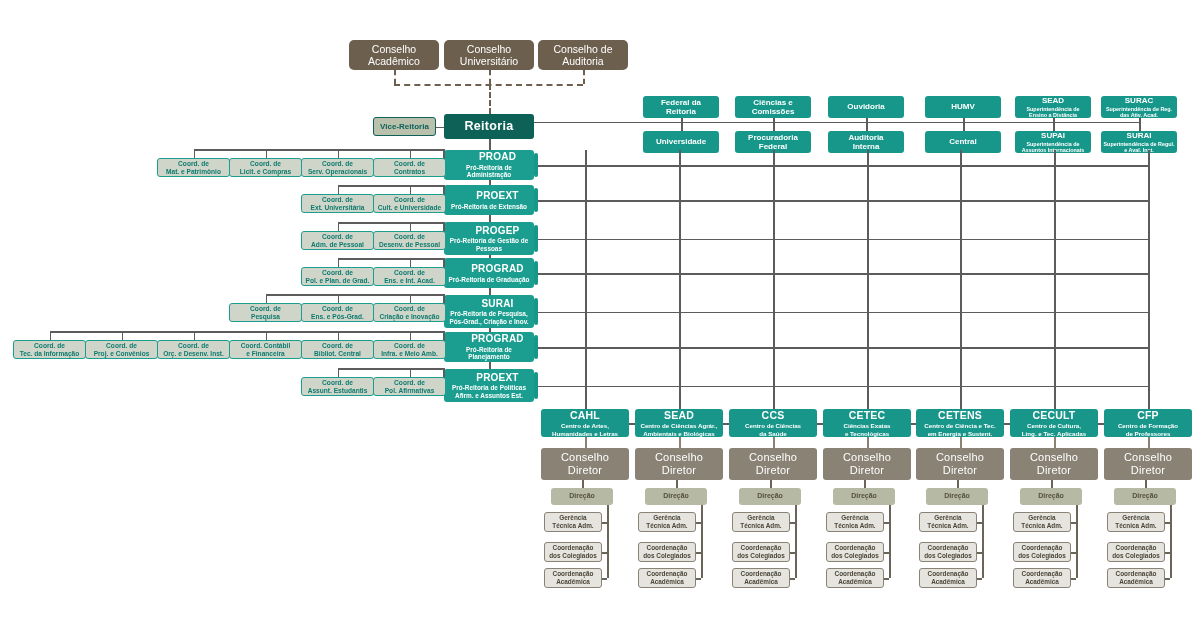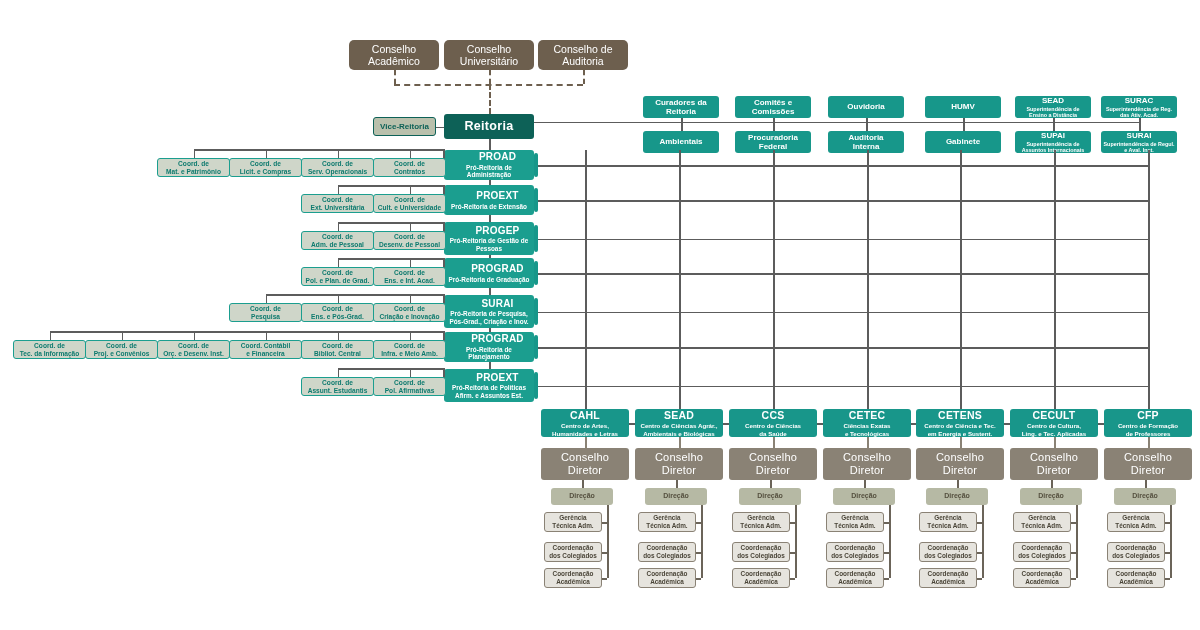--- a/index.html
+++ b/index.html
@@ -78,26 +78,26 @@
     <div class="dash-v" style="left: 489px; top: 84px; height: 30px;"></div>
     <div class="box reitoria" style="left: 444px; top: 114px; width: 90px; height: 25px;">
       <span class="t">Reitoria</span>
     </div>
     <div class="box vice" style="left: 373px; top: 117px; width: 63px; height: 19px;">
       <span class="t">Vice-Reitoria</span>
     </div>
     <div class="ln lnh" style="left: 436px; top: 126.5px; width: 8px; background: rgb(92, 92, 92);"></div>
     <div class="ln lnh" style="left: 534px; top: 121.5px; width: 605px; background: rgb(92, 92, 92);"></div>
     <div class="box teal" style="left: 643px; top: 96px; width: 76px; height: 22px;">
-      <span class="t">Curadores da</span>
+      <span class="t">Federal da</span>
       <span class="t">Reitoria</span>
     </div>
     <div class="ln lnv" style="left: 681px; top: 118px; height: 3.5px; background: rgb(92, 92, 92);"></div>
     <div class="box teal" style="left: 735px; top: 96px; width: 76px; height: 22px;">
-      <span class="t">Comitês e</span>
+      <span class="t">Ciências e</span>
       <span class="t">Comissões</span>
     </div>
     <div class="ln lnv" style="left: 773px; top: 118px; height: 3.5px; background: rgb(92, 92, 92);"></div>
     <div class="box teal" style="left: 828px; top: 96px; width: 76px; height: 22px;">
       <span class="t">Ouvidoria</span>
     </div>
     <div class="ln lnv" style="left: 866px; top: 118px; height: 3.5px; background: rgb(92, 92, 92);"></div>
     <div class="box teal" style="left: 925px; top: 96px; width: 76px; height: 22px;">
       <span class="t">HUMV</span>
     </div>
@@ -106,35 +106,35 @@
       <span class="t">SEAD</span>
       <span class="s">Superintendência de Ensino a Distância</span>
     </div>
     <div class="ln lnv" style="left: 1053px; top: 118px; height: 3.5px; background: rgb(92, 92, 92);"></div>
     <div class="box teal" style="left: 1101px; top: 96px; width: 76px; height: 22px;">
       <span class="t">SURAC</span>
       <span class="s">Superintendência de Reg. das Ativ. Acad.</span>
     </div>
     <div class="ln lnv" style="left: 1139px; top: 118px; height: 3.5px; background: rgb(92, 92, 92);"></div>
     <div class="box teal" style="left: 643px; top: 131px; width: 76px; height: 22px;">
-      <span class="t">Ambientais</span>
+      <span class="t">Universidade</span>
     </div>
     <div class="ln lnv" style="left: 681px; top: 121.5px; height: 9.5px; background: rgb(92, 92, 92);"></div>
     <div class="box teal" style="left: 735px; top: 131px; width: 76px; height: 22px;">
       <span class="t">Procuradoria</span>
       <span class="t">Federal</span>
     </div>
     <div class="ln lnv" style="left: 773px; top: 121.5px; height: 9.5px; background: rgb(92, 92, 92);"></div>
     <div class="box teal" style="left: 828px; top: 131px; width: 76px; height: 22px;">
       <span class="t">Auditoria</span>
       <span class="t">Interna</span>
     </div>
     <div class="ln lnv" style="left: 866px; top: 121.5px; height: 9.5px; background: rgb(92, 92, 92);"></div>
     <div class="box teal" style="left: 925px; top: 131px; width: 76px; height: 22px;">
-      <span class="t">Gabinete</span>
+      <span class="t">Central</span>
     </div>
     <div class="ln lnv" style="left: 963px; top: 121.5px; height: 9.5px; background: rgb(92, 92, 92);"></div>
     <div class="box teal" style="left: 1015px; top: 131px; width: 76px; height: 22px;">
       <span class="t">SUPAI</span>
       <span class="s">Superintendência de Assuntos Internacionais</span>
     </div>
     <div class="ln lnv" style="left: 1053px; top: 121.5px; height: 9.5px; background: rgb(92, 92, 92);"></div>
     <div class="box teal" style="left: 1101px; top: 131px; width: 76px; height: 22px;">
       <span class="t">SURAI</span>
       <span class="s">Superintendência de Regul. e Aval. Inst.</span>

